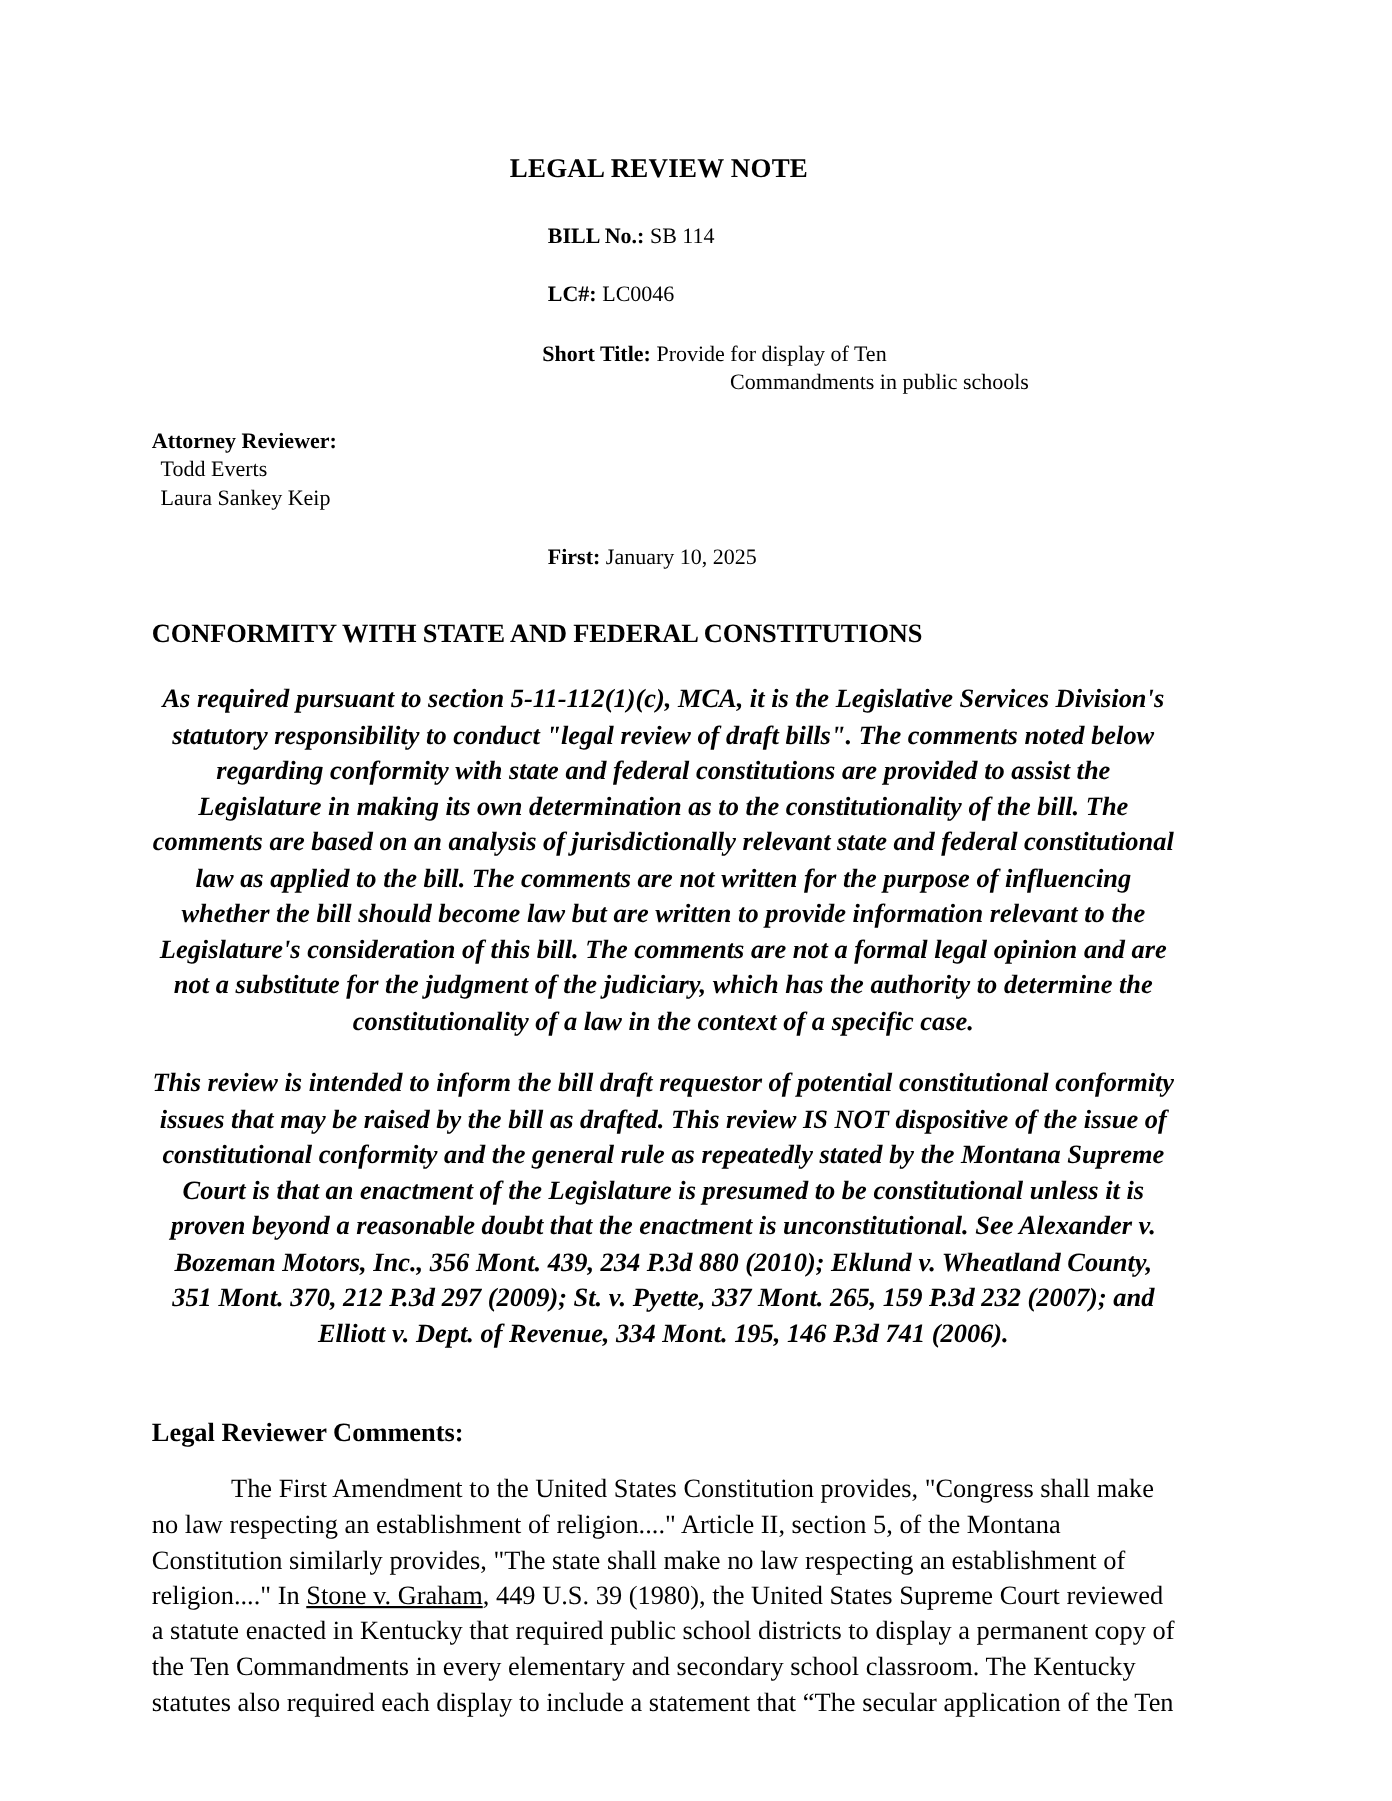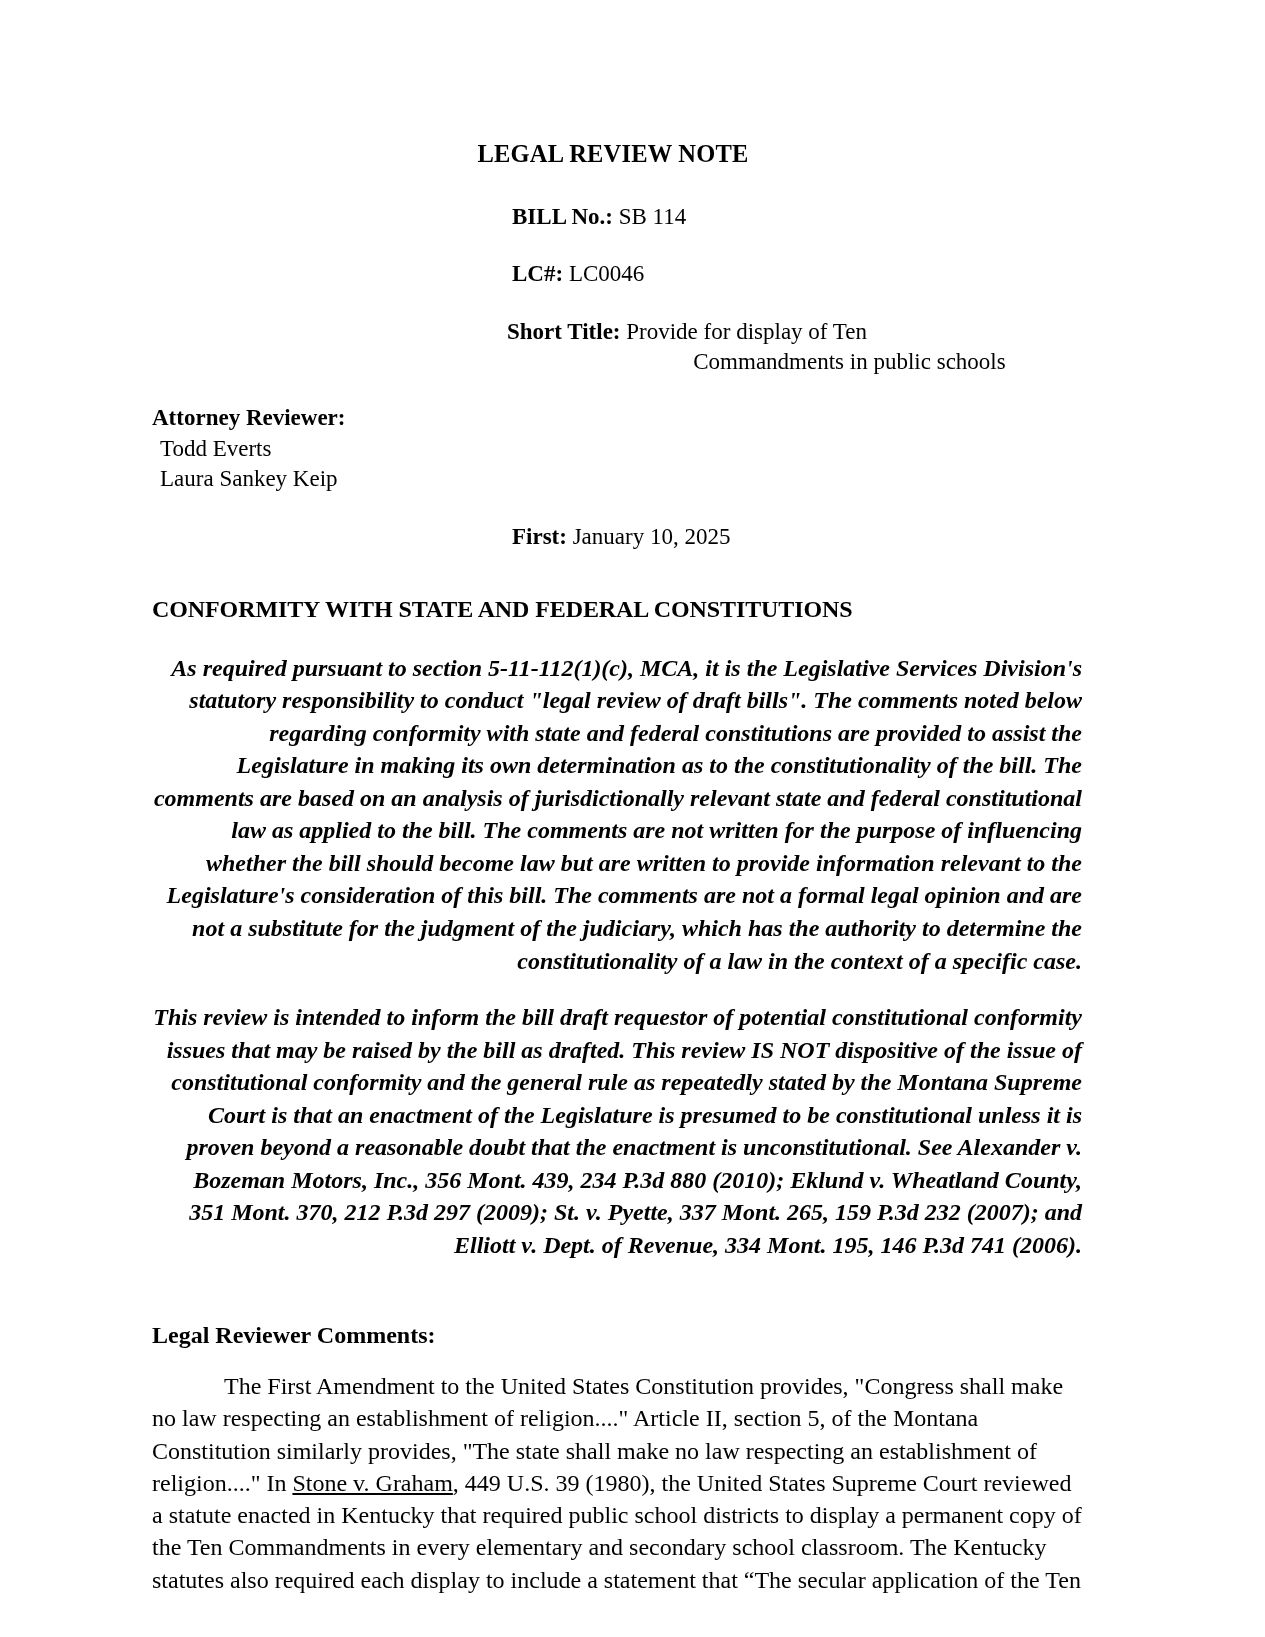--- a/index.html
+++ b/index.html
@@ -13,42 +13,42 @@
     height: 1637px;
     margin: 0 auto;
     background: #ffffff;
     box-sizing: border-box;
     font-family: "Liberation Serif", "DejaVu Serif", serif;
     color: #000000;
     overflow: hidden;
   }
   .content {
     position: absolute;
-    left: 152px;
+    left: 138px;
     top: 0;
     width: 930px;
   }
 
   
   .doc-title {
     text-align: center;
     font-weight: bold;
     font-size: 24.5px;
     letter-spacing: 0.2px;
     margin-top: 140px;
     margin-left: -8px;
   }
 
   
   .meta-block {
     margin-top: 34px;
   }
   .meta-row {
     display: flex;
-    font-size: 23px;
+    font-size: 20px;
     line-height: 1.32;
     margin-bottom: 27px;
   }
   .meta-row .spacer {
     flex: 0 0 auto;
   }
   .meta-label {
     font-weight: bold;
     white-space: nowrap;
   }
@@ -87,21 +87,21 @@
     margin-top: 44px;
     letter-spacing: -0.1px;
   }
 
   
   .bi-para {
     font-weight: bold;
     font-style: italic;
     font-size: 24px;
     line-height: 1.355;
-    text-align: right;
+    text-align: center;
     margin-top: 29px;
   }
   .bi-para.second {
     margin-top: 24px;
   }
 
   
   .comments-heading {
     font-weight: bold;
     font-size: 24px;

